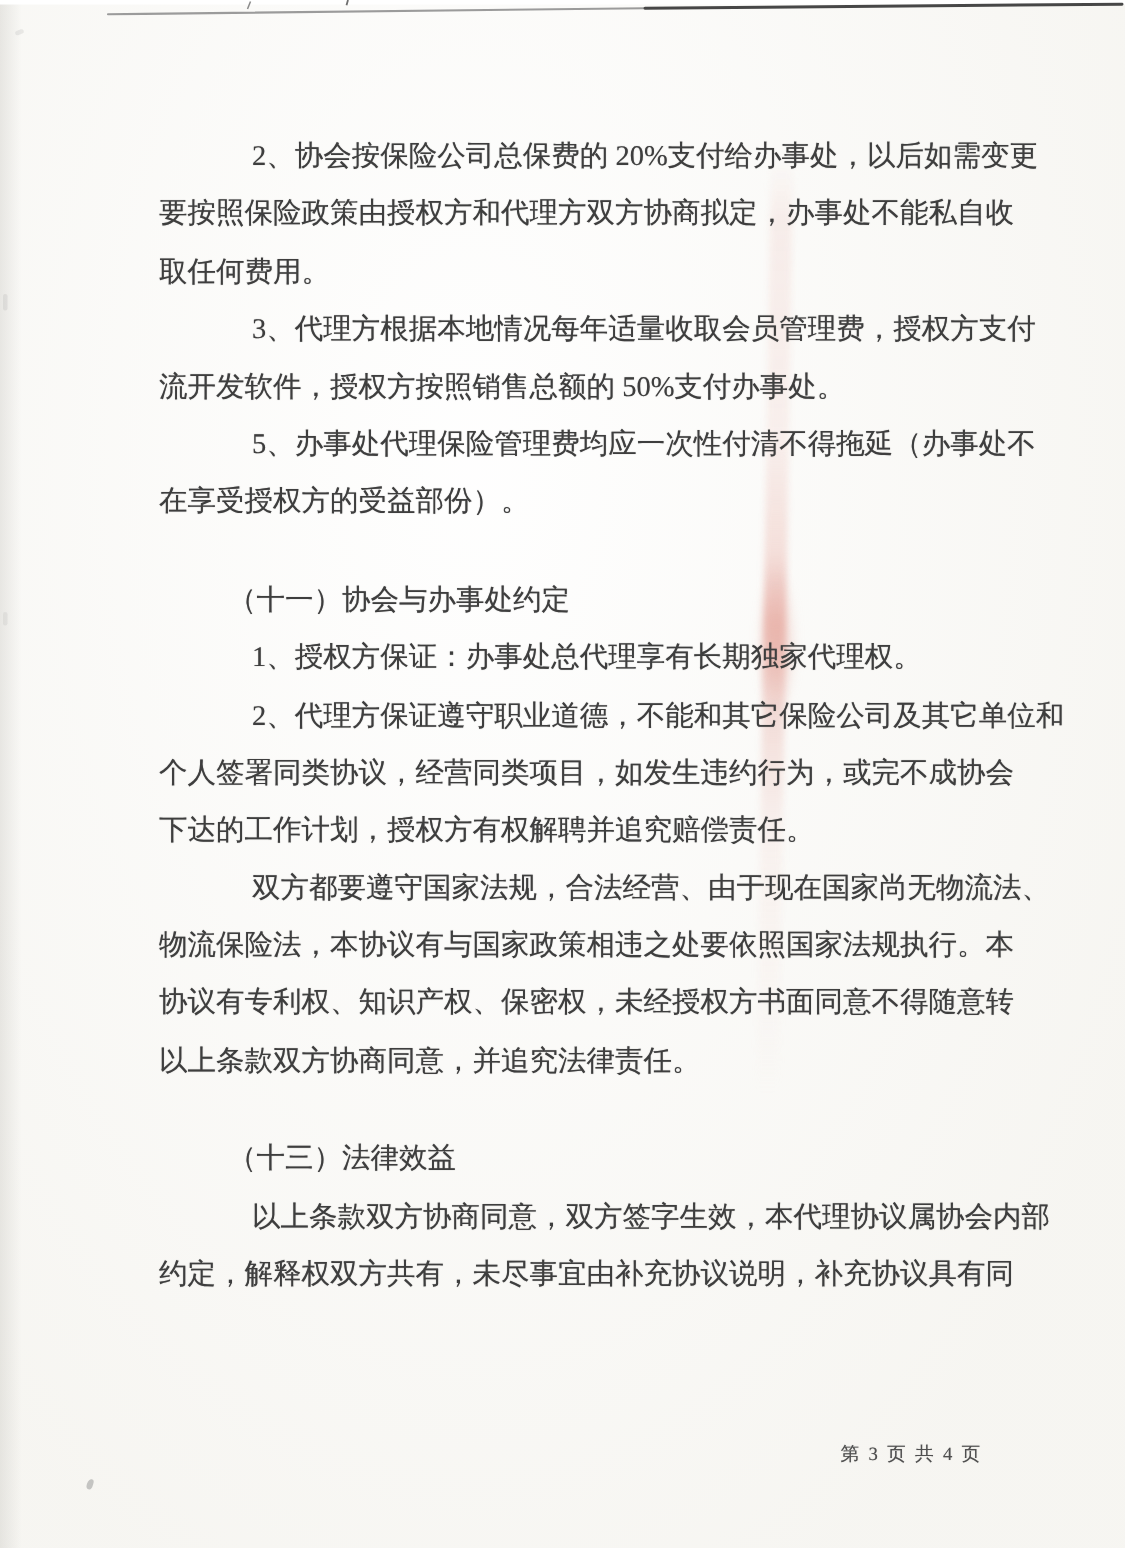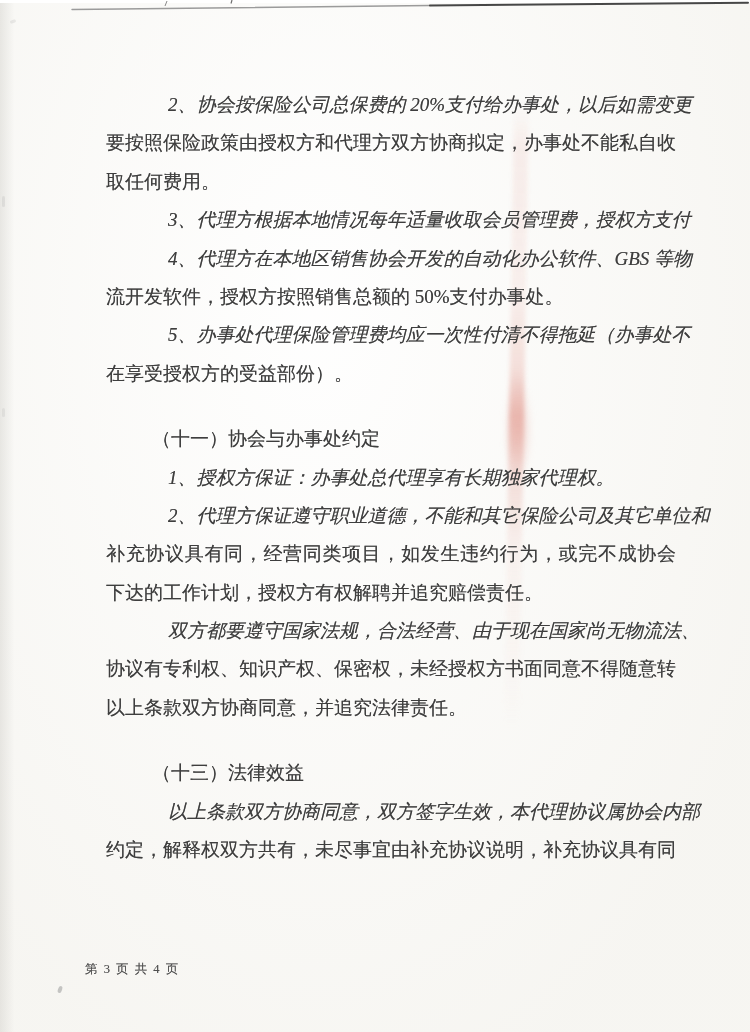--- a/index.html
+++ b/index.html
@@ -27,26 +27,26 @@
     color:#3e3e3e;
     font-size:19px;
     text-shadow:0 0 0.6px rgba(75,75,75,0.65);
   }
   .line{
     height:38.4px;line-height:38.4px;
     white-space:nowrap;
     text-align:justify;text-align-last:left;
   }
   .line.fill{text-align-last:justify;}
-  .ind-num{padding-left:62px;font-style:italic;}
+  .ind-num{padding-left:62px;}
   .ind-head{padding-left:46px;margin-top:27px;}
 
   #footer{
     position:absolute;top:961px;left:85px;width:570px;
-    text-align:left;
+    text-align:right;
     font-size:12.5px;color:#4f4f4f;
     letter-spacing:1.5px;
     text-shadow:0 0 0.5px rgba(80,80,80,0.6);
   }
 
   
   #stain{
     position:absolute;left:509px;top:104px;width:15px;height:625px;
     background:linear-gradient(to bottom,
       rgba(238,206,200,0) 0%,
@@ -91,30 +91,30 @@
   </svg>
 
   <div id="stain"></div>
   <div id="stain-blob"></div>
 
   <div id="text-block">
       <div class="line fill ind-num">2、协会按保险公司总保费的 20%支付给办事处，以后如需变更</div>
       <div class="line fill">要按照保险政策由授权方和代理方双方协商拟定，办事处不能私自收</div>
       <div class="line">取任何费用。</div>
       <div class="line fill ind-num">3、代理方根据本地情况每年适量收取会员管理费，授权方支付</div>
-      <div class="line fill ind-num">4、代理方在本地区销售协会开发的自动化办公软件、GBS 等物</div>
       <div class="line">流开发软件，授权方按照销售总额的 50%支付办事处。</div>
       <div class="line fill ind-num">5、办事处代理保险管理费均应一次性付清不得拖延（办事处不</div>
       <div class="line">在享受授权方的受益部份）。</div>
       <div class="line ind-head">（十一）协会与办事处约定</div>
       <div class="line ind-num">1、授权方保证：办事处总代理享有长期独家代理权。</div>
       <div class="line fill ind-num">2、代理方保证遵守职业道德，不能和其它保险公司及其它单位和</div>
-      <div class="line fill">补充协议具有同，经营同类项目，如发生违约行为，或完不成协会</div>
+      <div class="line fill">个人签署同类协议，经营同类项目，如发生违约行为，或完不成协会</div>
       <div class="line">下达的工作计划，授权方有权解聘并追究赔偿责任。</div>
       <div class="line fill ind-num">双方都要遵守国家法规，合法经营、由于现在国家尚无物流法、</div>
+      <div class="line fill">物流保险法，本协议有与国家政策相违之处要依照国家法规执行。本</div>
       <div class="line fill">协议有专利权、知识产权、保密权，未经授权方书面同意不得随意转</div>
       <div class="line">以上条款双方协商同意，并追究法律责任。</div>
       <div class="line ind-head">（十三）法律效益</div>
       <div class="line fill ind-num">以上条款双方协商同意，双方签字生效，本代理协议属协会内部</div>
       <div class="line fill">约定，解释权双方共有，未尽事宜由补充协议说明，补充协议具有同</div>
     </div>
 
   <div id="footer">第 3 页 共 4 页</div>
 
   <div class="smudge" id="smudge-comma"></div>

